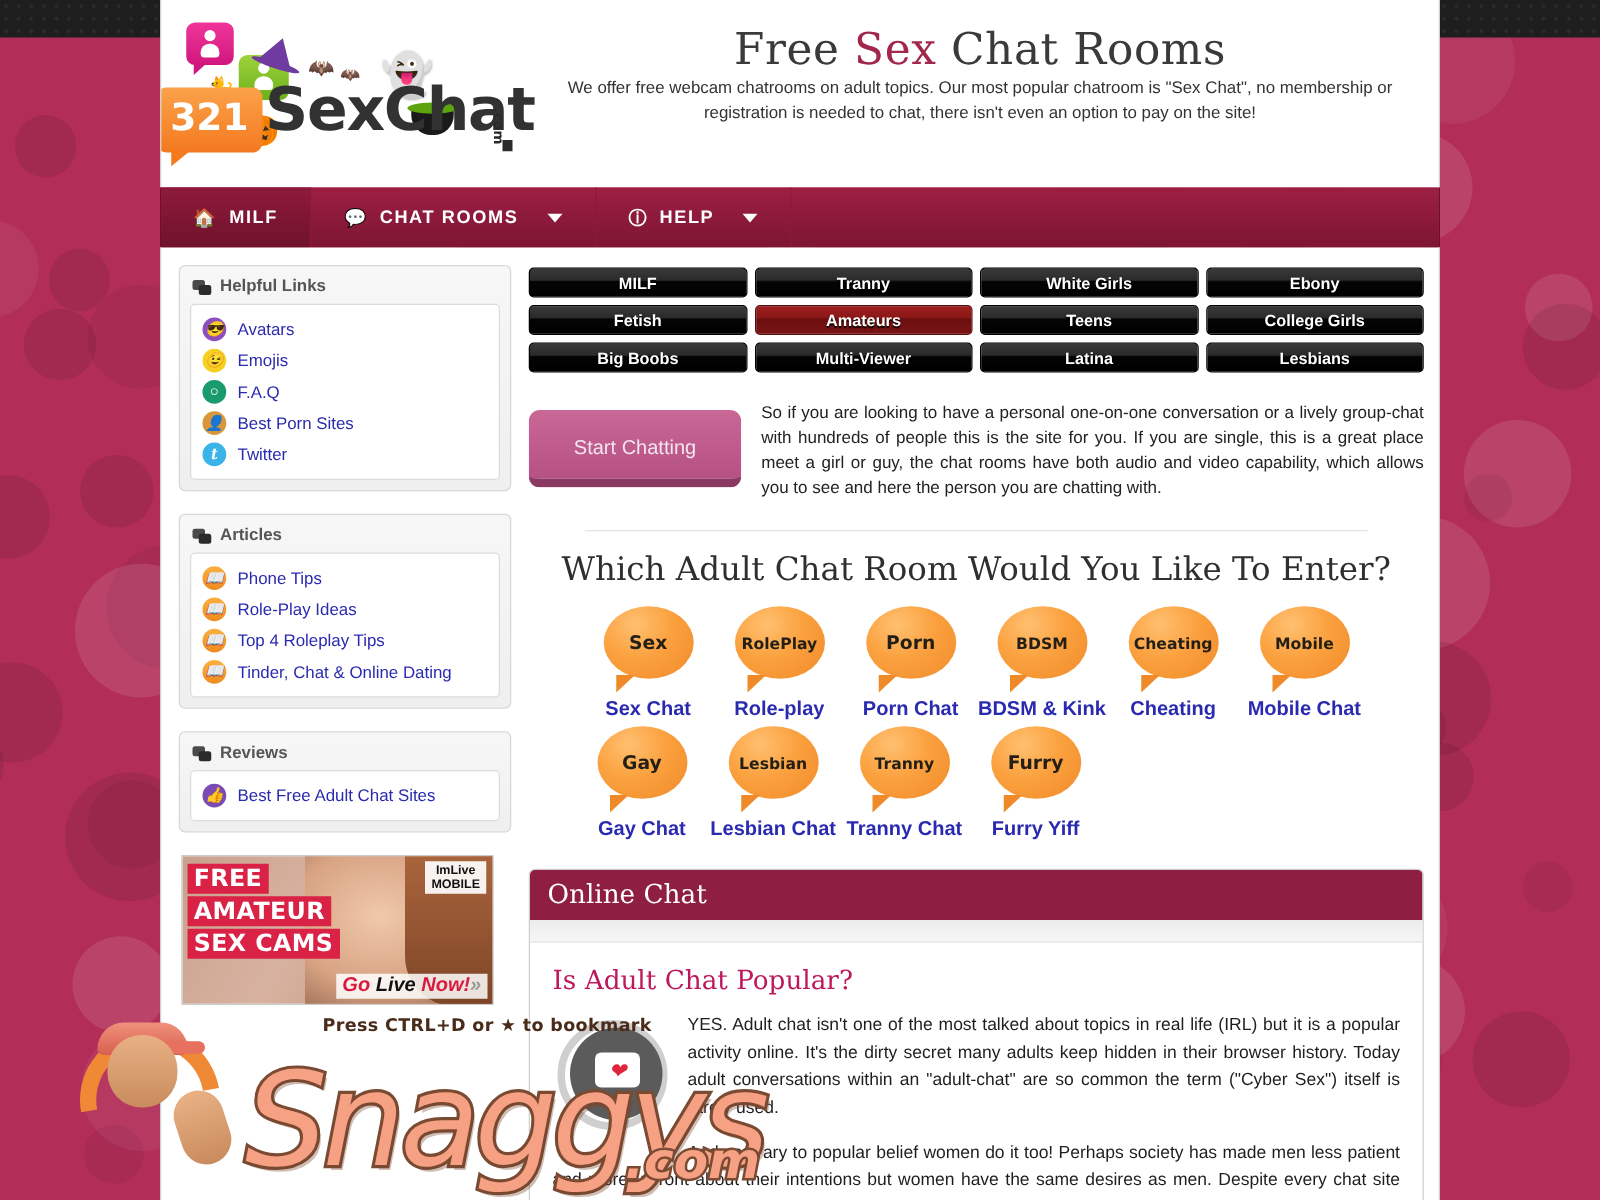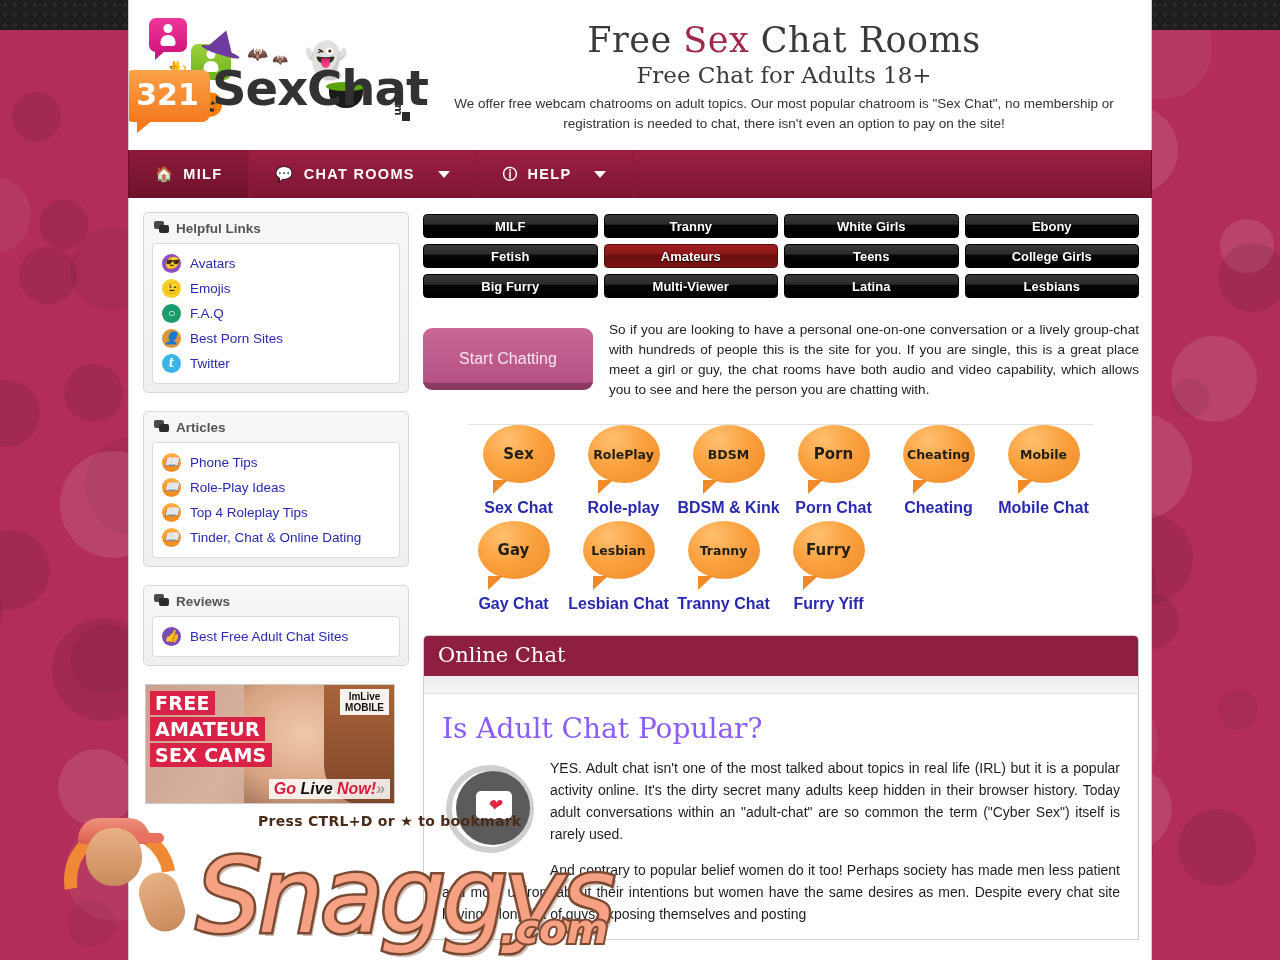--- a/index.html
+++ b/index.html
@@ -94,21 +94,21 @@
     display:flex; padding:14px 12px 0 14px; gap:14px;
   }
   
   #sidebar { width:266px; flex:0 0 266px; }
   .widget {
     background:linear-gradient(#f7f7f7,#efefef); border:1px solid #d7d7d7; border-radius:5px;
     padding:8px; margin-bottom:18px;
   }
   .widget h3 {
     margin:0 0 7px 2px; font-size:13.5px; color:#555; font-weight:bold;
-    display:flex; align-items:flex-start; gap:7px;
+    display:flex; align-items:flex-end; gap:7px;
   }
   .wicon { width:15px;height:12px; position:relative; flex:0 0 15px;}
   .wicon:before{content:"";position:absolute;left:0;top:0;width:10px;height:8px;background:#4a4a4a;border-radius:2px;}
   .wicon:after{content:"";position:absolute;left:5px;top:4px;width:10px;height:8px;background:#2b2b2b;border-radius:2px;}
   .wbox { background:#fff; border:1px solid #dcdcdc; border-radius:4px; padding:7px 9px; }
   .wlink { display:flex; align-items:center; gap:9px; padding:3px 0; font-size:13.5px; }
   .wlink a { color:#2a2ab0; text-decoration:none; }
   .micon { width:19px;height:19px;border-radius:50%; flex:0 0 19px; font-size:12px; line-height:19px; text-align:center; color:#fff;}
   .m-avatars{ background:#8c4fc0; }
   .m-emojis{ background:#f5d020; color:#6a4b00; }
@@ -170,21 +170,21 @@
     border-top:14px solid #f08a28; border-right:15px solid transparent;}
   .room .ball span{ font-family:"DejaVu Sans",sans-serif; font-weight:bold; font-size:15px; color:#231f16; z-index:1;}
   .room .ball span.sm{ font-size:12.5px; }
   .room .cap{ margin-top:16px; font-size:16px; font-weight:bold; color:#2a2ab0; }
   
   #panel { margin-top:22px; border:1px solid #cfcfcf; border-radius:5px 5px 0 0; overflow:hidden; background:#fff; }
   #panel-head { background:#8f1f40; color:#fff; font-family:"DejaVu Serif",serif; font-size:21px;
     padding:7px 14px 9px; }
   #panel-strip { height:18px; background:linear-gradient(#ececec,#f6f6f6); border-bottom:1px solid #e0e0e0;}
   #panel-body { padding:14px 18px 0 18px; position:relative; }
-  #panel-body h2 { font-family:"DejaVu Serif",serif; font-weight:normal; font-size:28px; color:#8b5cf6; margin:4px 0 12px;}
+  #panel-body h2 { font-family:"DejaVu Serif",serif; font-weight:normal; font-size:21px; color:#be185d; margin:4px 0 12px;}
   #article { position:relative; }
   #art-icon { float:left; width:96px; height:96px; margin:4px 12px 4px 0; position:relative;}
   #art-icon .ring { position:absolute; inset:4px; border-radius:50%; border:6px solid #cfcfcf; }
   #art-icon .inner { position:absolute; left:14px; top:10px; width:74px;height:74px;border-radius:50%; background:#5b5b5b;}
   #art-icon .heartbox{ position:absolute; left:34px; top:30px; width:36px;height:28px;background:#fff;border-radius:5px;
     display:flex;align-items:center;justify-content:center; font-size:17px; color:#e0263f;}
   #article p { margin:0 0 14px 0; font-size:14px; line-height:22px; color:#1e1e1e; text-align:justify; }
   
   #wm { position:absolute; left:0; bottom:0; width:660px; height:175px; z-index:40; pointer-events:none; }
   #wm .mascot { position:absolute; left:56px; bottom:0; width:120px; height:160px; }
@@ -393,21 +393,20 @@
       <div class="ghost">👻</div>
       <div class="pump">🎃</div>
       <div class="cauldron"></div>
       <div class="l-321">321</div>
       <div class="l-text">SexChat</div>
       <div class="l-com">.com</div>
       <div class="l-sq"></div>
     </div>
     <div id="htext">
       <h1 id="h1"><span>Free </span><span class="sex">Sex</span><span> Chat Rooms</span></h1>
-      <h2 id="h2">Free Chat for Adults 18+</h2>
       <p id="hsub">We offer free webcam chatrooms on adult topics. Our most popular chatroom is "Sex Chat", no membership or registration is needed to chat, there isn't even an option to pay on the site!</p>
     </div>
   </div>
 
   <div id="nav">
     <div class="navitem">
       <span>🏠</span>
       <span>MILF</span>
     </div>
     <div class="navitem">
@@ -512,58 +511,59 @@
 
       <div id="cats">
         <div class="cat-btn">MILF</div>
         <div class="cat-btn">Tranny</div>
         <div class="cat-btn">White Girls</div>
         <div class="cat-btn">Ebony</div>
         <div class="cat-btn">Fetish</div>
         <div class="cat-btn active">Amateurs</div>
         <div class="cat-btn">Teens</div>
         <div class="cat-btn">College Girls</div>
-        <div class="cat-btn">Big Furry</div>
+        <div class="cat-btn">Big Boobs</div>
         <div class="cat-btn">Multi-Viewer</div>
         <div class="cat-btn">Latina</div>
         <div class="cat-btn">Lesbians</div>
       </div>
 
       <div id="promo">
         <div id="start-chatting">Start Chatting</div>
         <p>So if you are looking to have a personal one-on-one conversation or a lively group-chat with hundreds of people this is the site for you. If you are single, this is a great place meet a girl or guy, the chat rooms have both audio and video capability, which allows you to see and here the person you are chatting with.</p>
       </div>
 
       <hr class="sep">
 
+      <h2 id="roomsQ">Which Adult Chat Room Would You Like To Enter?</h2>
 
       <div class="room-row">
         <div class="room">
           <div class="ball">
               <span>Sex</span>
             </div>
           <div class="cap">Sex Chat</div>
         </div>
         <div class="room">
           <div class="ball">
               <span class="sm">RolePlay</span>
             </div>
           <div class="cap">Role-play</div>
         </div>
         <div class="room">
           <div class="ball">
+              <span>Porn</span>
+            </div>
+          <div class="cap">Porn Chat</div>
+        </div>
+        <div class="room">
+          <div class="ball">
               <span class="sm">BDSM</span>
             </div>
           <div class="cap">BDSM &amp; Kink</div>
-        </div>
-        <div class="room">
-          <div class="ball">
-              <span>Porn</span>
-            </div>
-          <div class="cap">Porn Chat</div>
         </div>
         <div class="room">
           <div class="ball">
               <span class="sm">Cheating</span>
             </div>
           <div class="cap">Cheating</div>
         </div>
         <div class="room">
           <div class="ball">
               <span class="sm">Mobile</span>

